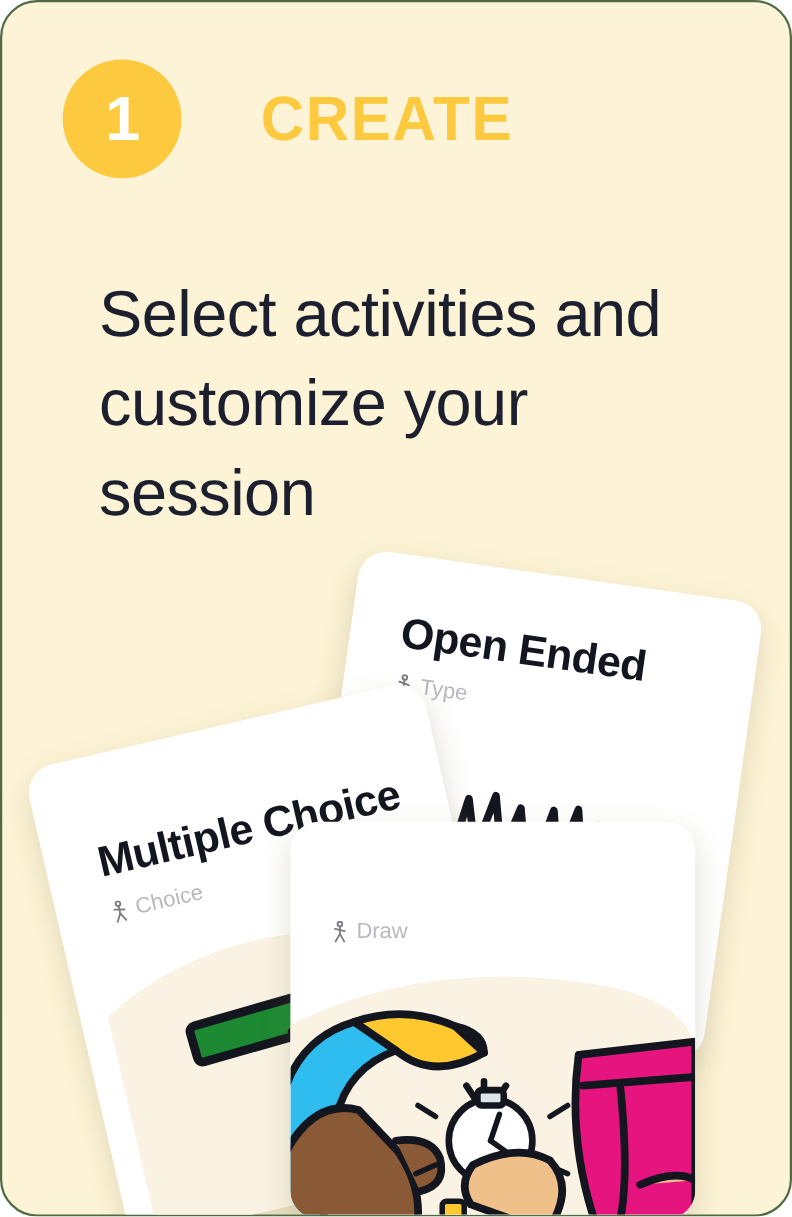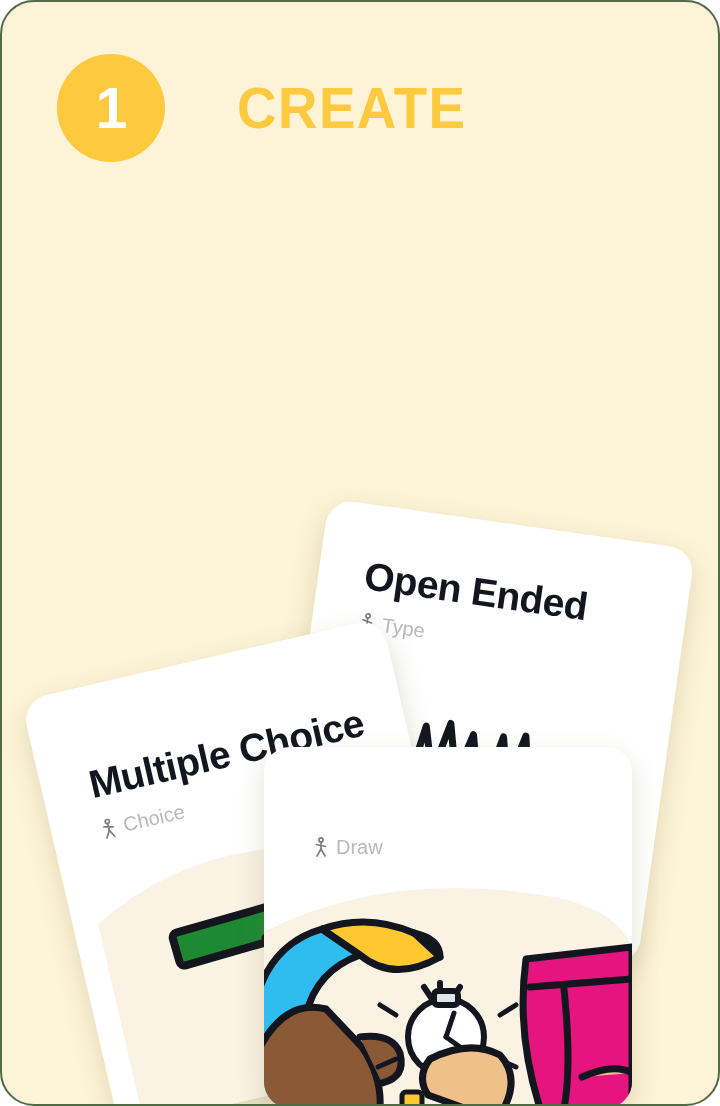--- a/index.html
+++ b/index.html
@@ -139,40 +139,41 @@
   .card-mc .card-sub   { left: 50px; top: 134px; }
 
   
   .card-sketch {
     left: 262px;
     top: 745px;
     width: 368px;
     height: 361px;
   }
   .card-sketch .card-title { left: 36px; top: 38px; font-size: 36px; }
-  .card-sketch .card-sub   { left: 50px; top: 90px; }
+  .card-sketch .card-sub   { left: 38px; top: 90px; }
 
   .card-art {
     position: absolute;
     left: 0; right: 0; bottom: 0; top: 0;
     pointer-events: none;
   }
 </style>
 </head>
 <body>
 
 <div class="page">
 
   <div class="header">
     <div class="badge">
       <span class="badge-num">1</span>
     </div>
     <div class="eyebrow">CREATE</div>
   </div>
 
+  <div class="headline">Select activities and customize your session</div>
 
   <div class="cards">
 
     <div class="card card-open">
       <svg class="card-art" viewBox="0 0 370 420">
         <path d="M30 300 Q185 245 345 300 L345 420 L30 420 Z" fill="#faf2e2"></path>
         <g stroke="#14161f" stroke-width="7" fill="none" stroke-linecap="round" stroke-linejoin="round">
           <path d="M120 258 L128 212 L140 258"></path>
           <path d="M140 258 L152 206 L164 258"></path>
           <path d="M164 258 L176 214 L186 258"></path>

